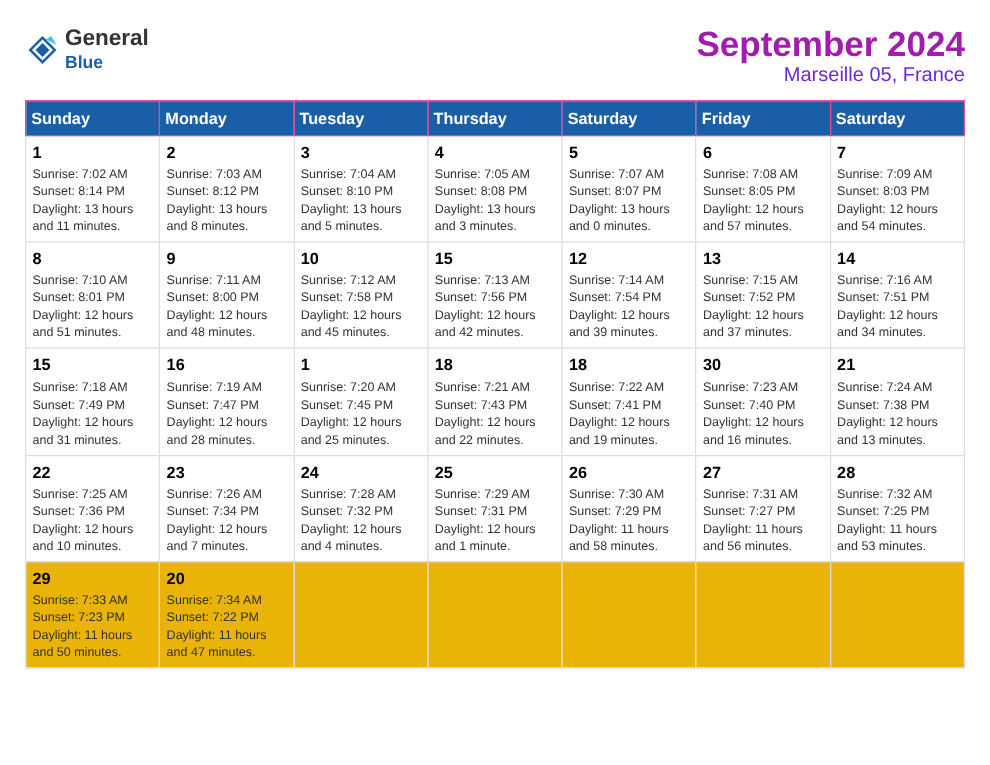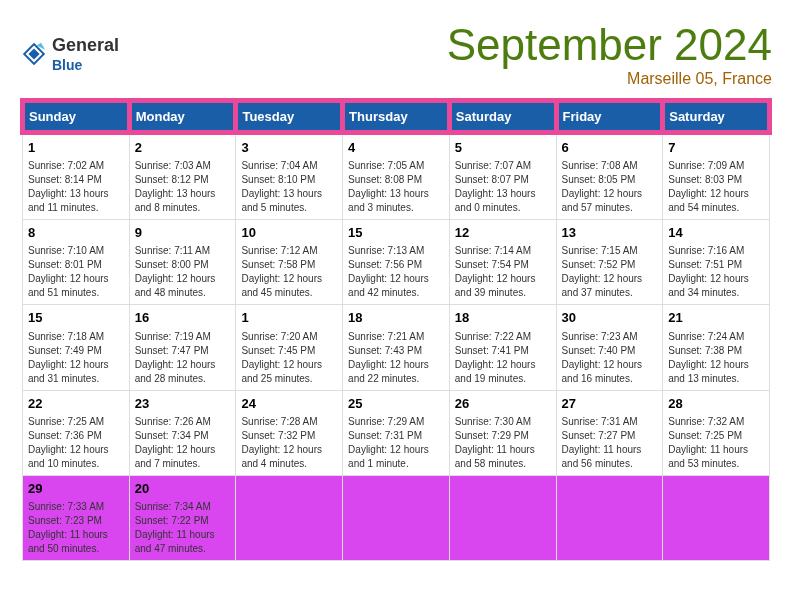--- a/index.html
+++ b/index.html
@@ -6,57 +6,57 @@
     body {
       font-family: Arial, sans-serif;
       background: #fff;
       width: 792px;
       min-height: 612px;
       padding: 20px;
     }
     .header-section {
       display: flex;
       justify-content: space-between;
-      align-items: center;
+      align-items: flex-start;
       margin-bottom: 10px;
     }
     .logo {
       display: flex;
       align-items: center;
       gap: 4px;
     }
     .logo-icon {
       width: 28px;
       height: 28px;
     }
     .title-section {
       text-align: right;
     }
     .month-title {
-      font-size: 44px;
-      font-weight: normal;
-      color: #4d7c0f;
+      font-size: 28px;
+      font-weight: bold;
+      color: #a21caf;
     }
     .location-subtitle {
       font-size: 16px;
-      color: #a16207;
+      color: #6d28d9;
     }
     table {
       width: 100%;
       border-collapse: collapse;
       table-layout: fixed;
     }
     th {
       background-color: #1a5ea8;
       color: #fff;
       font-size: 13px;
       font-weight: bold;
       padding: 6px 4px;
       text-align: left;
-      border: 5px solid #ec4899;
+      border: 1px solid #ec4899;
     }
     td {
       vertical-align: top;
       padding: 4px 5px;
       border: 1px solid #ddd;
       font-size: 10.5px;
       line-height: 1.4;
       background: #fff;
     }
     td.empty {
@@ -66,21 +66,21 @@
       font-size: 13px;
       font-weight: bold;
       display: block;
       margin-bottom: 2px;
     }
     .day-info {
       color: #333;
       font-size: 10px;
     }
     tr:last-child td {
-      background: #d946ef;
+      background: #eab308;
     }
   </style>
 </head>
 <body>
 
 <div class="header-section">
   <div class="logo">
     <svg class="logo-icon" viewBox="0 0 40 40">
       <polygon points="20,4 36,20 20,36 4,20" fill="#1a5ea8"></polygon>
       <polygon points="20,8 32,20 20,32 8,20" fill="#fff"></polygon>

